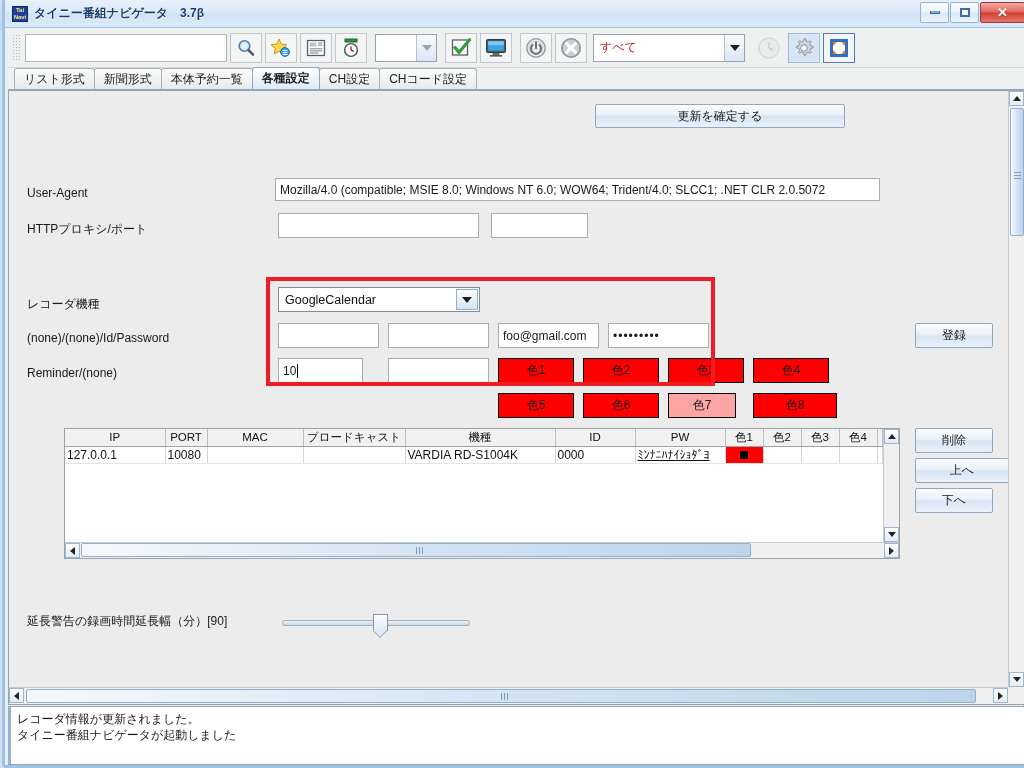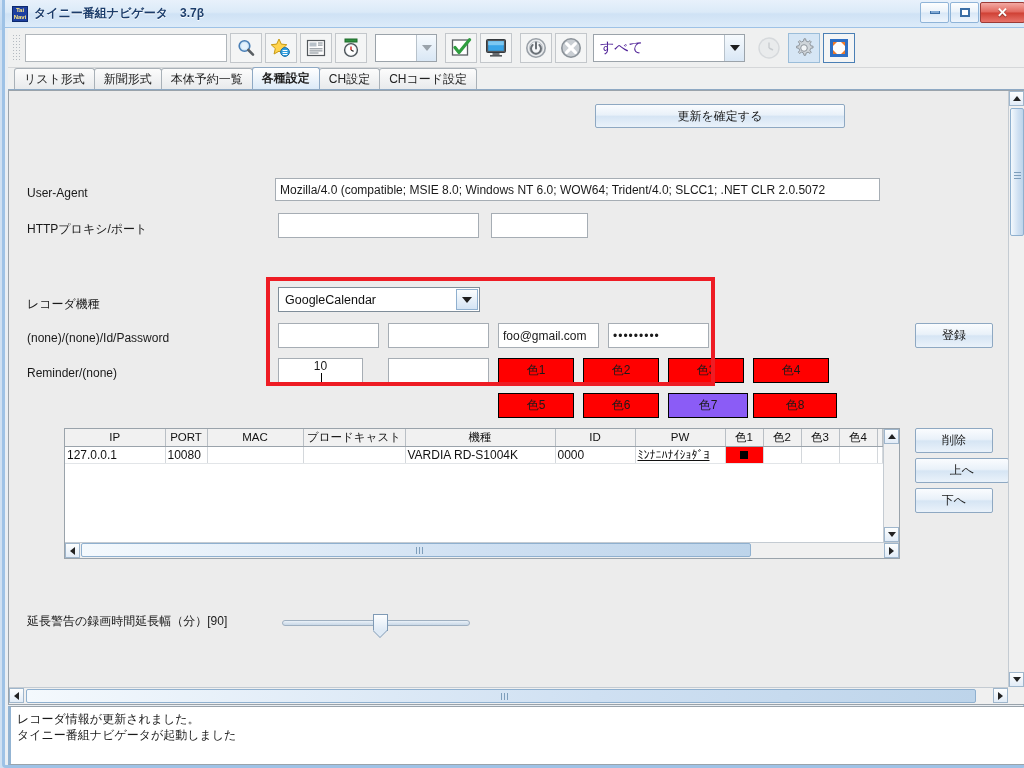--- a/index.html
+++ b/index.html
@@ -90,21 +90,21 @@
     display:flex; align-items:center; justify-content:center;
     flex:0 0 auto;
   }
   .tb-btn.gap { margin-left: 8px; }
   .tb-btn.pressed { background:#d6e6f5; border-color:#9bbdd9; }
   .tb-btn.noborder { border-color:transparent; background:transparent; }
   .tb-combo {
     height: 28px; margin-left: 8px; display:flex; align-items:center;
     border:1px solid #9ba3aa; background:#fff;
   }
-  .tb-combo .val { font-size:14px; padding: 0 6px; color:#4c1d95; }
+  .tb-combo .val { font-size:12px; padding: 0 6px; color:#b91c1c; }
   .tb-combo .arrow {
     width: 20px; height: 26px; margin-left:auto;
     background: linear-gradient(180deg,#f6fafd,#d9e7f5);
     border-left:1px solid #b8c2cb;
     display:flex; align-items:center; justify-content:center;
   }
   .caret-dn { width:0;height:0;border-left:5px solid transparent;border-right:5px solid transparent;border-top:6px solid #1e1e1e;}
   .caret-dn.lite { border-top-color:#9aa3ab; }
 
   
@@ -462,21 +462,21 @@
           <span></span>
         </div>
         <div class="fld" style="left:489px;top:232px;width:101px;height:25px;">
           <span>foo@gmail.com</span>
         </div>
         <div class="fld" style="left:599px;top:232px;width:101px;height:25px;letter-spacing:1px;">
           <span>•••••••••</span>
         </div>
 
         <div class="lbl" style="left:18px;top:275px;">Reminder/(none)</div>
-        <div class="fld" style="left:269px;top:267px;width:85px;height:25px;flex-direction:column;">
+        <div class="fld" style="left:269px;top:267px;width:85px;height:25px;">
           <span>10</span>
             <span style="width:1px;height:14px;background:#000;display:inline-block;margin-left:1px;"></span>
         </div>
         <div class="fld" style="left:379px;top:267px;width:101px;height:25px;">
           <span></span>
         </div>
 
         <div class="colorbtn" style="left: 489px; top: 267px; width: 76px; height: 25px; background: rgb(255, 0, 0);">
           <span>色1</span>
         </div>
@@ -489,21 +489,21 @@
         <div class="colorbtn" style="left: 744px; top: 267px; width: 76px; height: 25px; background: rgb(255, 0, 0);">
           <span>色4</span>
         </div>
 
         <div class="colorbtn" style="left: 489px; top: 302px; width: 76px; height: 25px; background: rgb(255, 0, 0);">
           <span>色5</span>
         </div>
         <div class="colorbtn" style="left: 574px; top: 302px; width: 76px; height: 25px; background: rgb(255, 0, 0);">
           <span>色6</span>
         </div>
-        <div class="colorbtn" style="left: 659px; top: 302px; width: 80px; height: 25px; background: #8b5cf6;">
+        <div class="colorbtn" style="left: 659px; top: 302px; width: 68px; height: 25px; background: #fca5a5;">
           <span>色7</span>
         </div>
         <div class="colorbtn" style="left: 744px; top: 302px; width: 84px; height: 25px; background: rgb(255, 0, 0);">
           <span>色8</span>
         </div>
 
         <div id="redbox" style="left: 257px; top: 186px; width: 449px; height: 109px; border-color: rgb(238, 28, 36);"></div>
 
         <div class="btn3d" style="left:906px;top:232px;width:78px;height:25px;">
           <span>登録</span>

